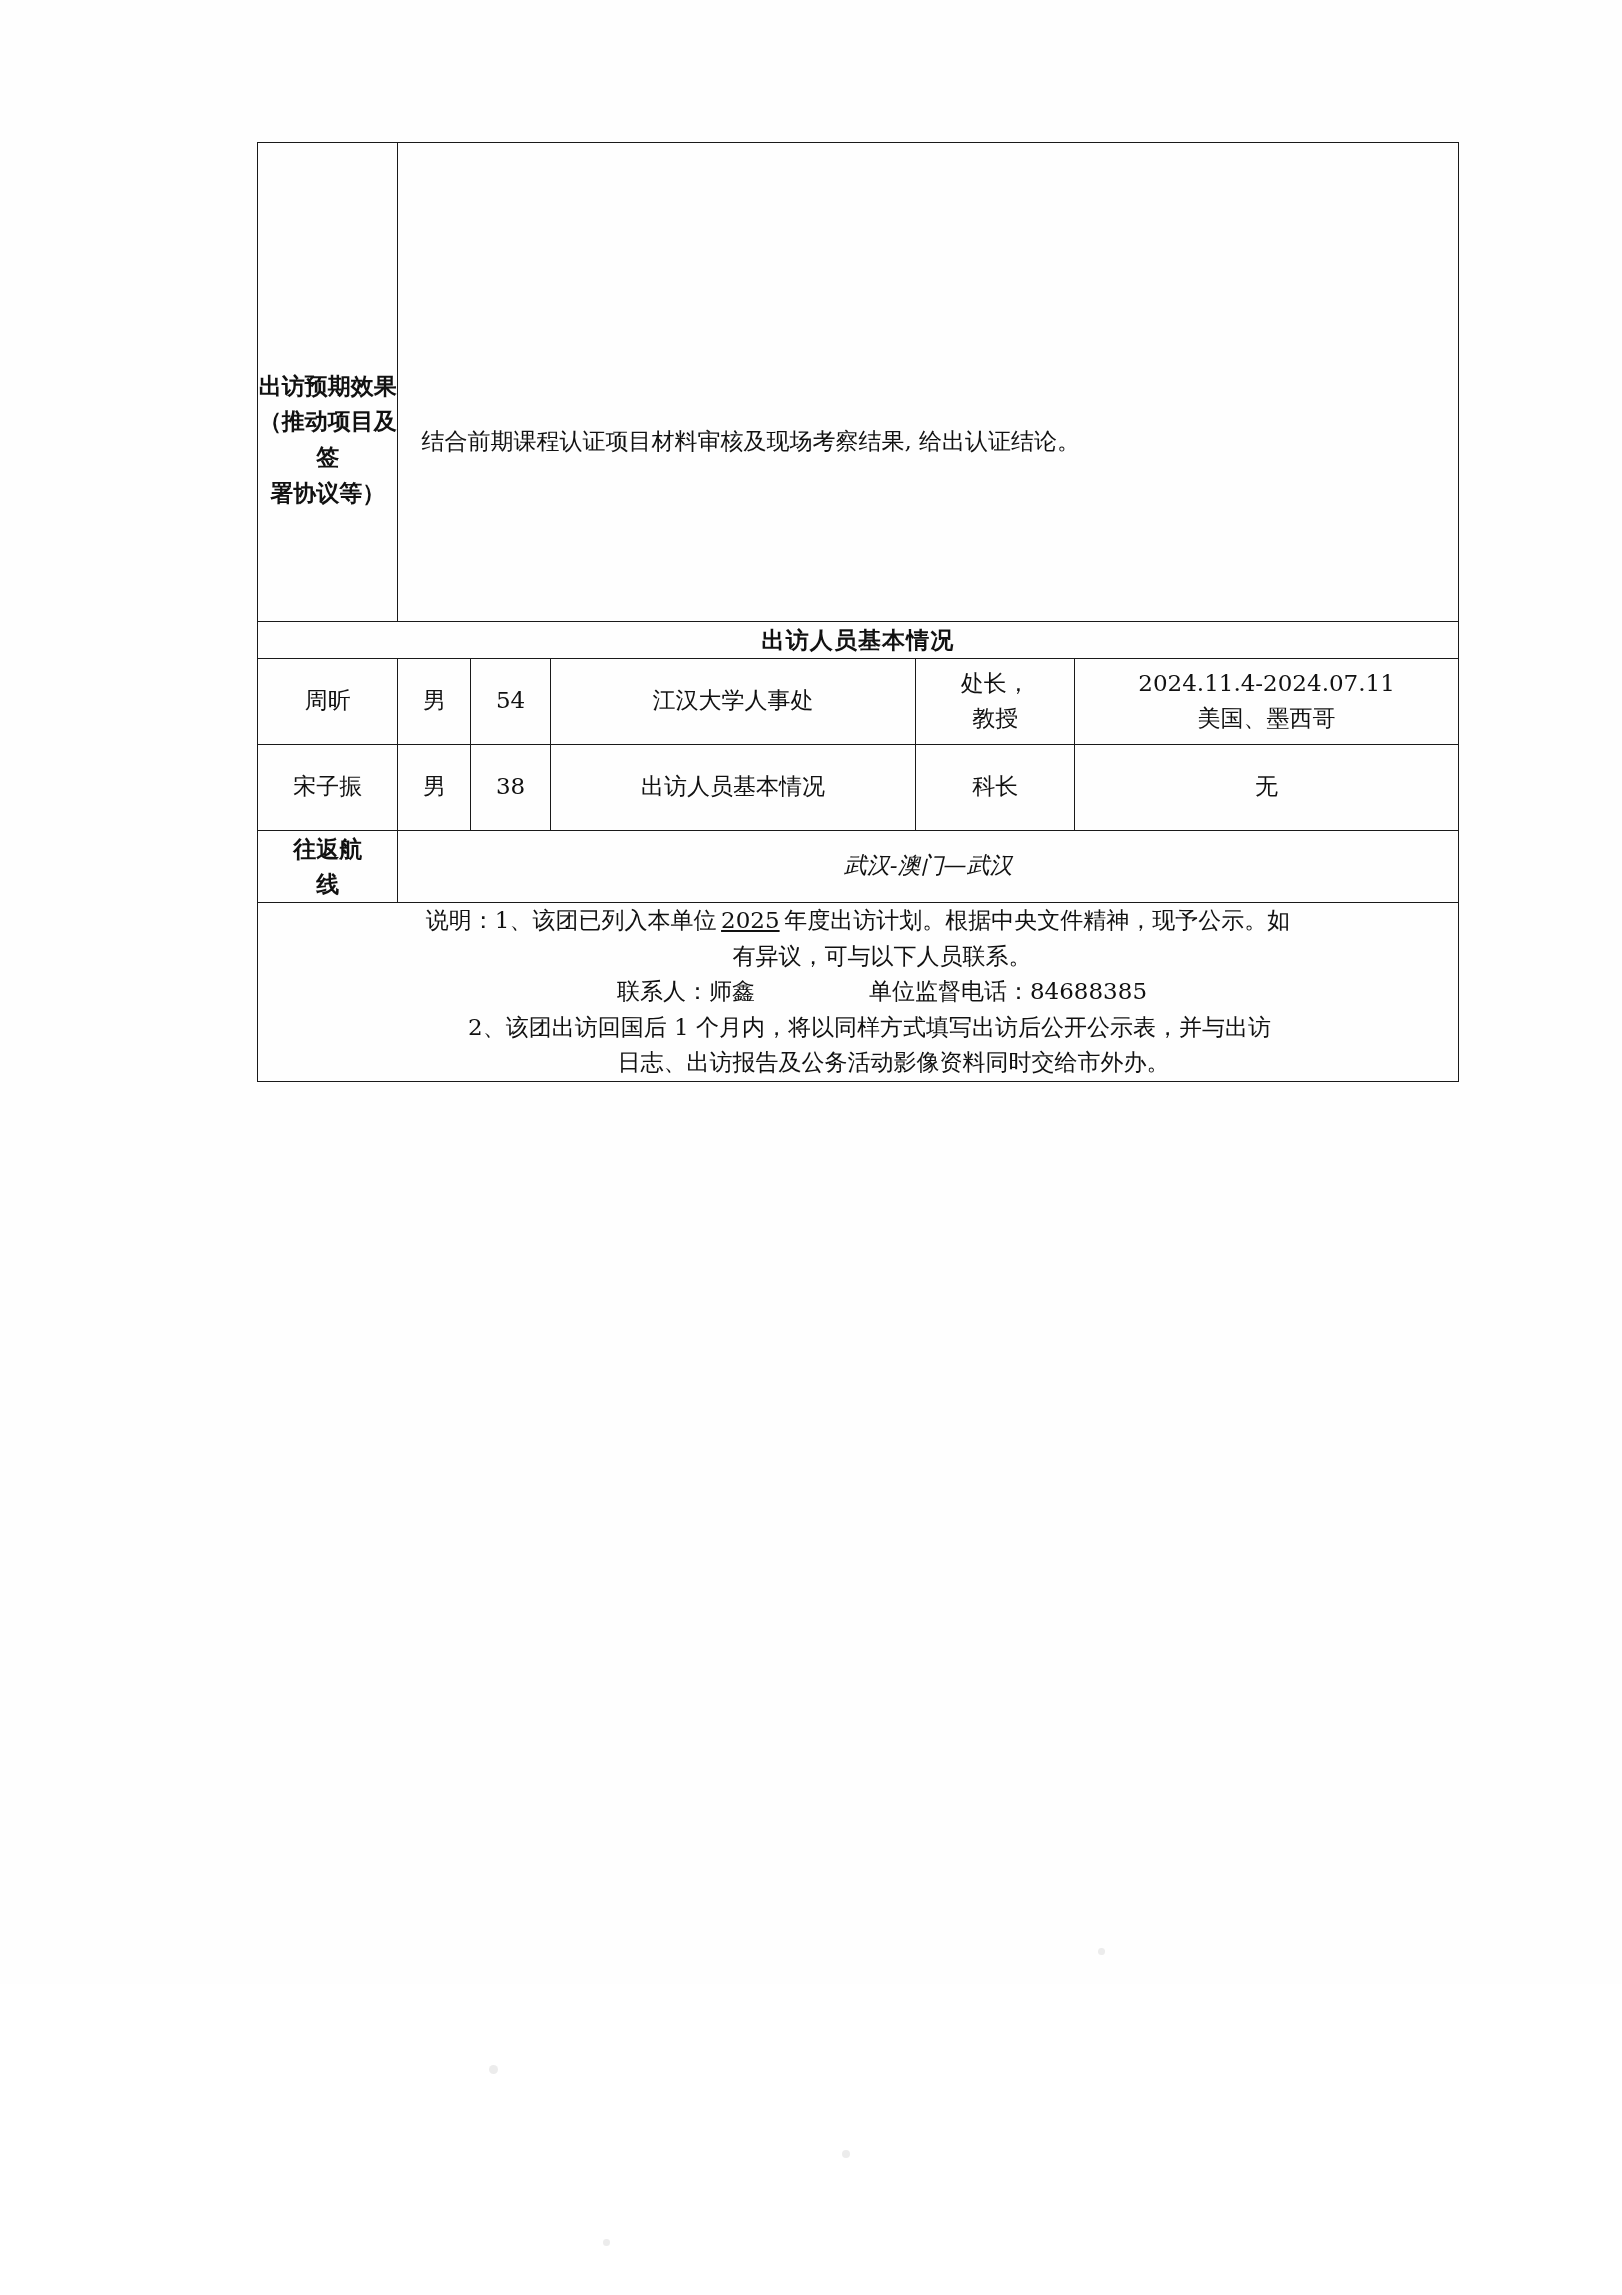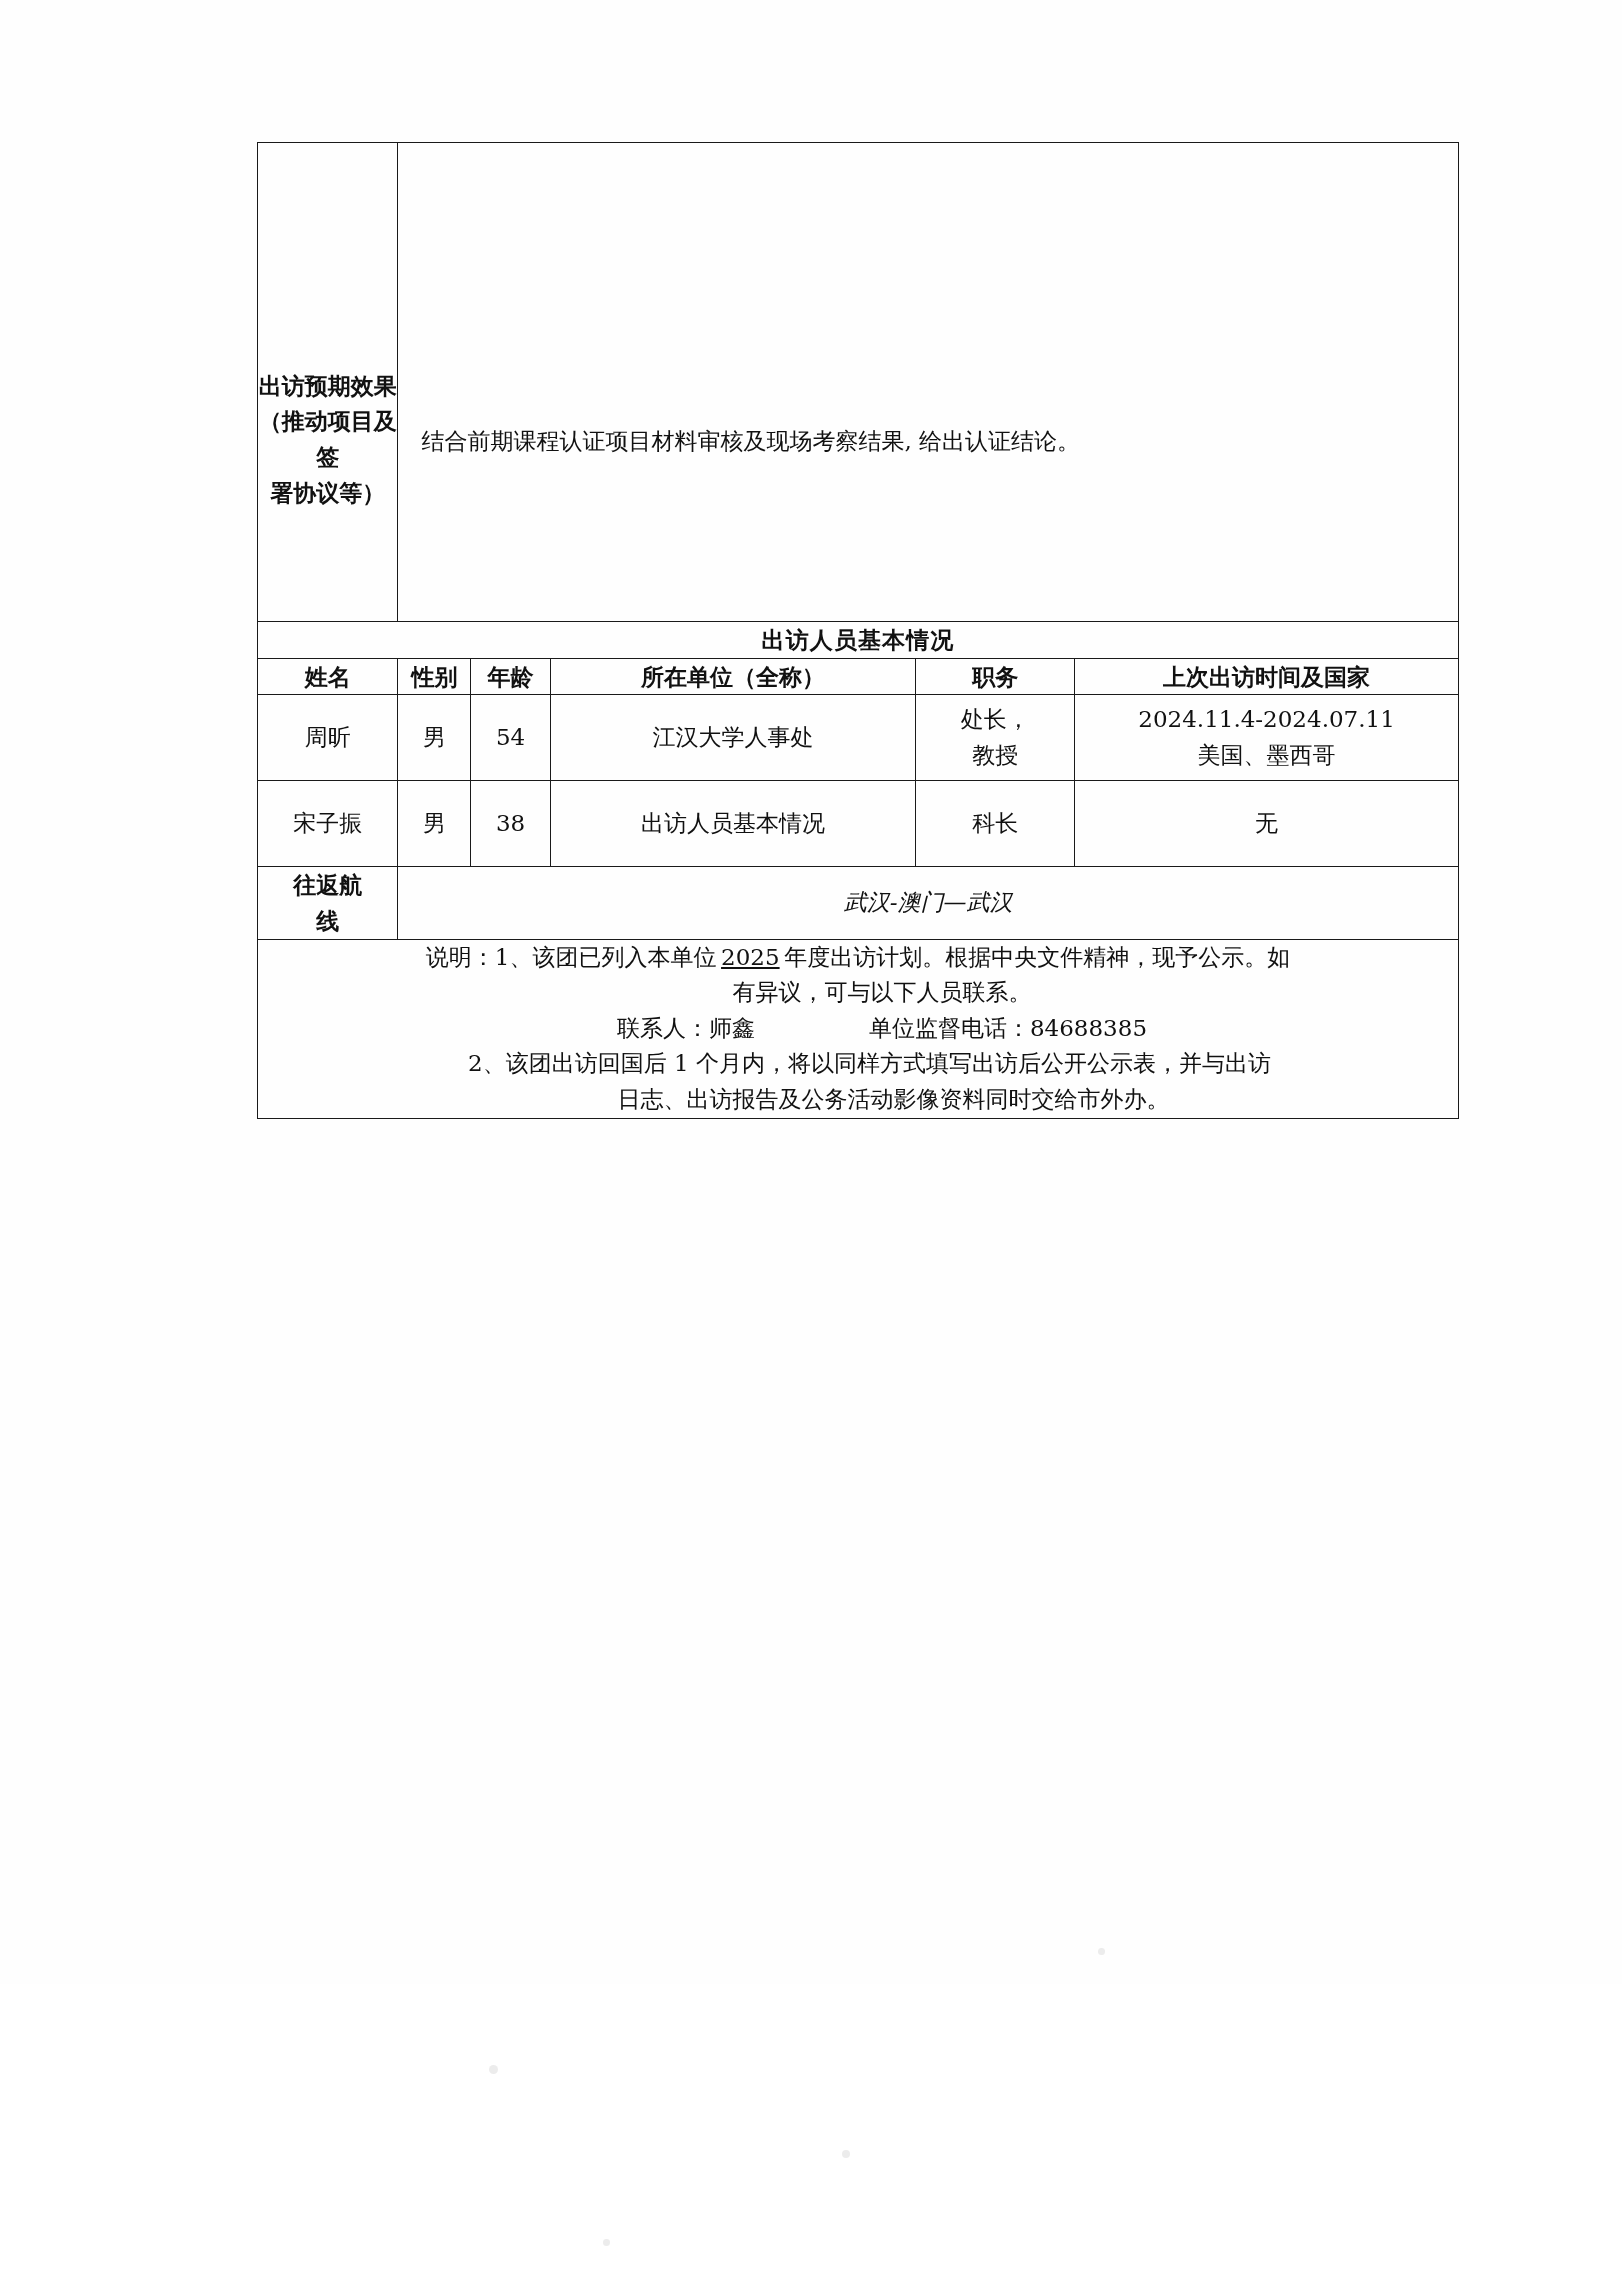--- a/index.html
+++ b/index.html
@@ -148,28 +148,20 @@
       </td>
       <td class="exp-cell" colspan="5">
         <div class="exp-text">结合前期课程认证项目材料审核及现场考察结果, 给出认证结论。</div>
       </td>
     </tr>
 
     <tr>
       <td class="section-title" colspan="6">出访人员基本情况</td>
     </tr>
 
-    <tr>
-      <td class="col-head">姓名</td>
-      <td class="col-head">性别</td>
-      <td class="col-head">年龄</td>
-      <td class="col-head">所在单位（全称）</td>
-      <td class="col-head">职务</td>
-      <td class="col-head">上次出访时间及国家</td>
-    </tr>
 
     <tr class="person-row">
       <td class="person-cell">周昕</td>
       <td class="person-cell">男</td>
       <td class="person-cell">54</td>
       <td class="person-cell">江汉大学人事处</td>
       <td class="person-cell two-line">
         <div>处长，</div>
         <div>教授</div>
       </td>

